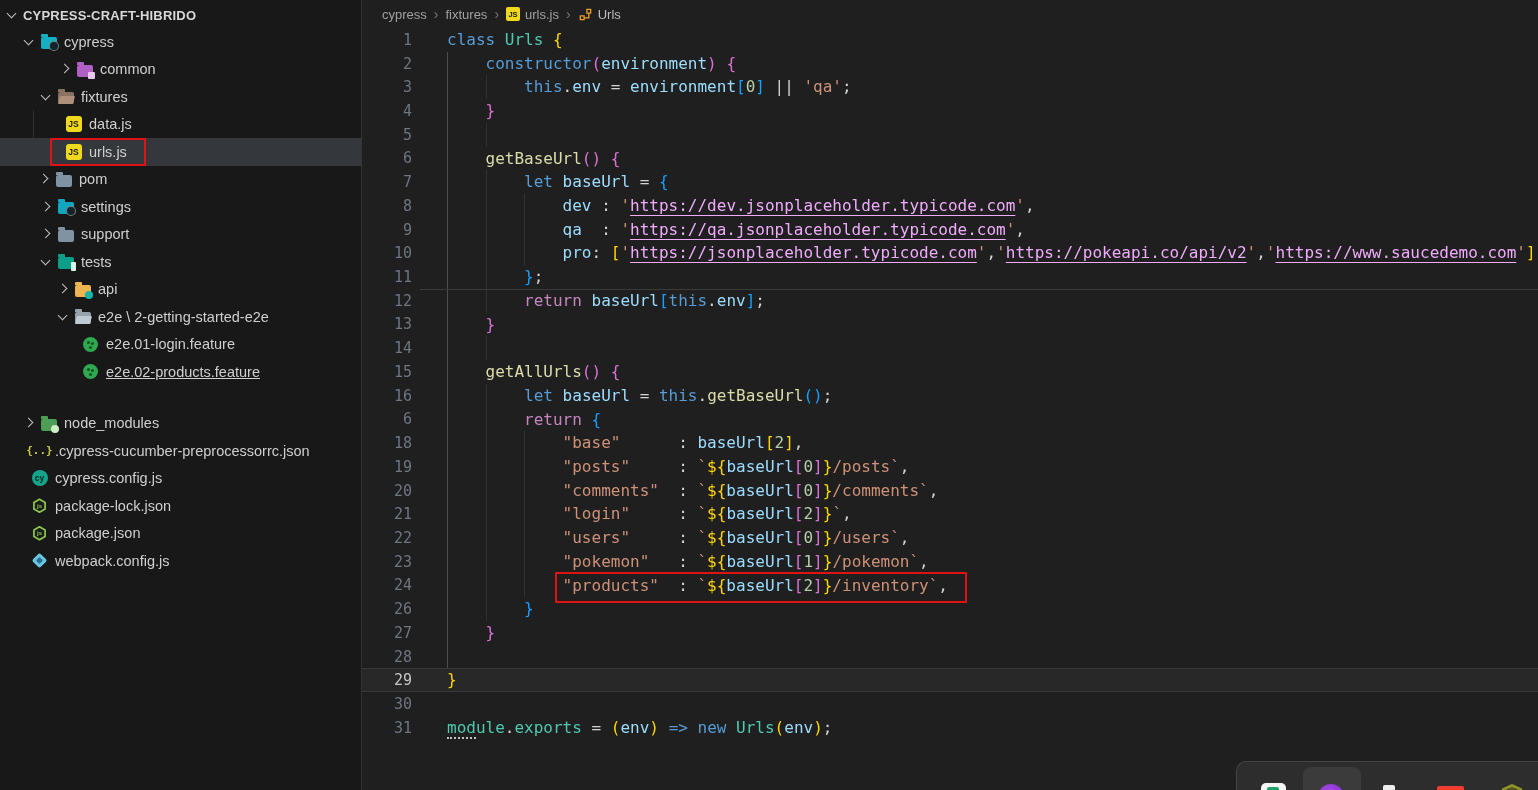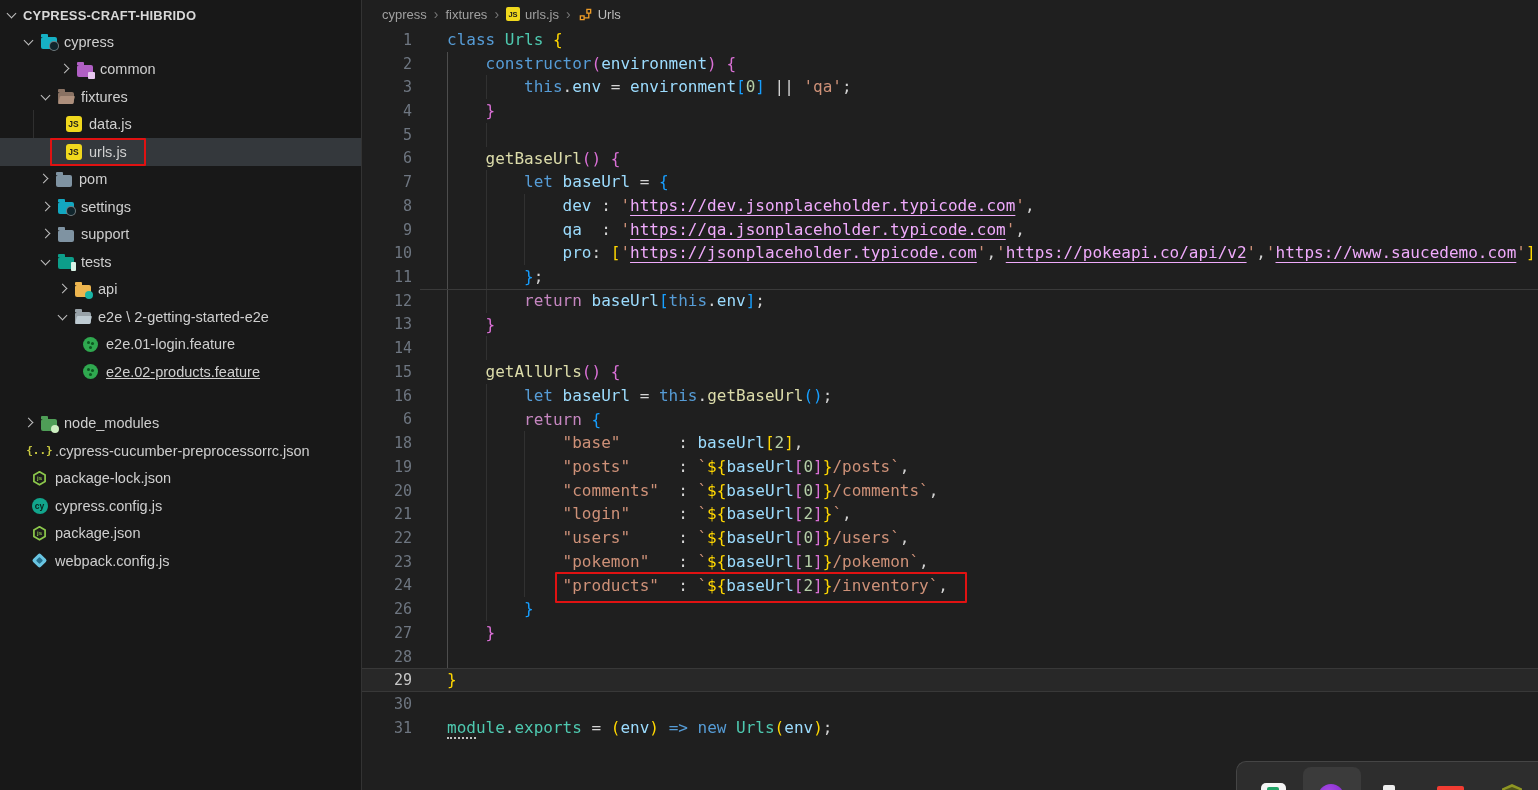--- a/index.html
+++ b/index.html
@@ -208,30 +208,30 @@
         <div class="row" style="padding-left: 22px;">
           <span class="chev-spacer"></span>
           <span class="icon">
             <span class="ic-braces">{..}</span>
           </span>
           <span style="white-space: nowrap;">.cypress-cucumber-preprocessorrc.json</span>
         </div>
         <div class="row" style="padding-left: 22px;">
           <span class="chev-spacer"></span>
           <span class="icon">
+            <span class="ic-cy">cy</span>
+          </span>
+          <span style="white-space: nowrap;">cypress.config.js</span>
+        </div>
+        <div class="row" style="padding-left: 22px;">
+          <span class="chev-spacer"></span>
+          <span class="icon">
             <span class="ic-node"></span>
           </span>
           <span style="white-space: nowrap;">package-lock.json</span>
-        </div>
-        <div class="row" style="padding-left: 22px;">
-          <span class="chev-spacer"></span>
-          <span class="icon">
-            <span class="ic-cy">cy</span>
-          </span>
-          <span style="white-space: nowrap;">cypress.config.js</span>
         </div>
         <div class="row" style="padding-left: 22px;">
           <span class="chev-spacer"></span>
           <span class="icon">
             <span class="ic-node"></span>
           </span>
           <span style="white-space: nowrap;">package.json</span>
         </div>
         <div class="row" style="padding-left: 22px;">
           <span class="chev-spacer"></span>

